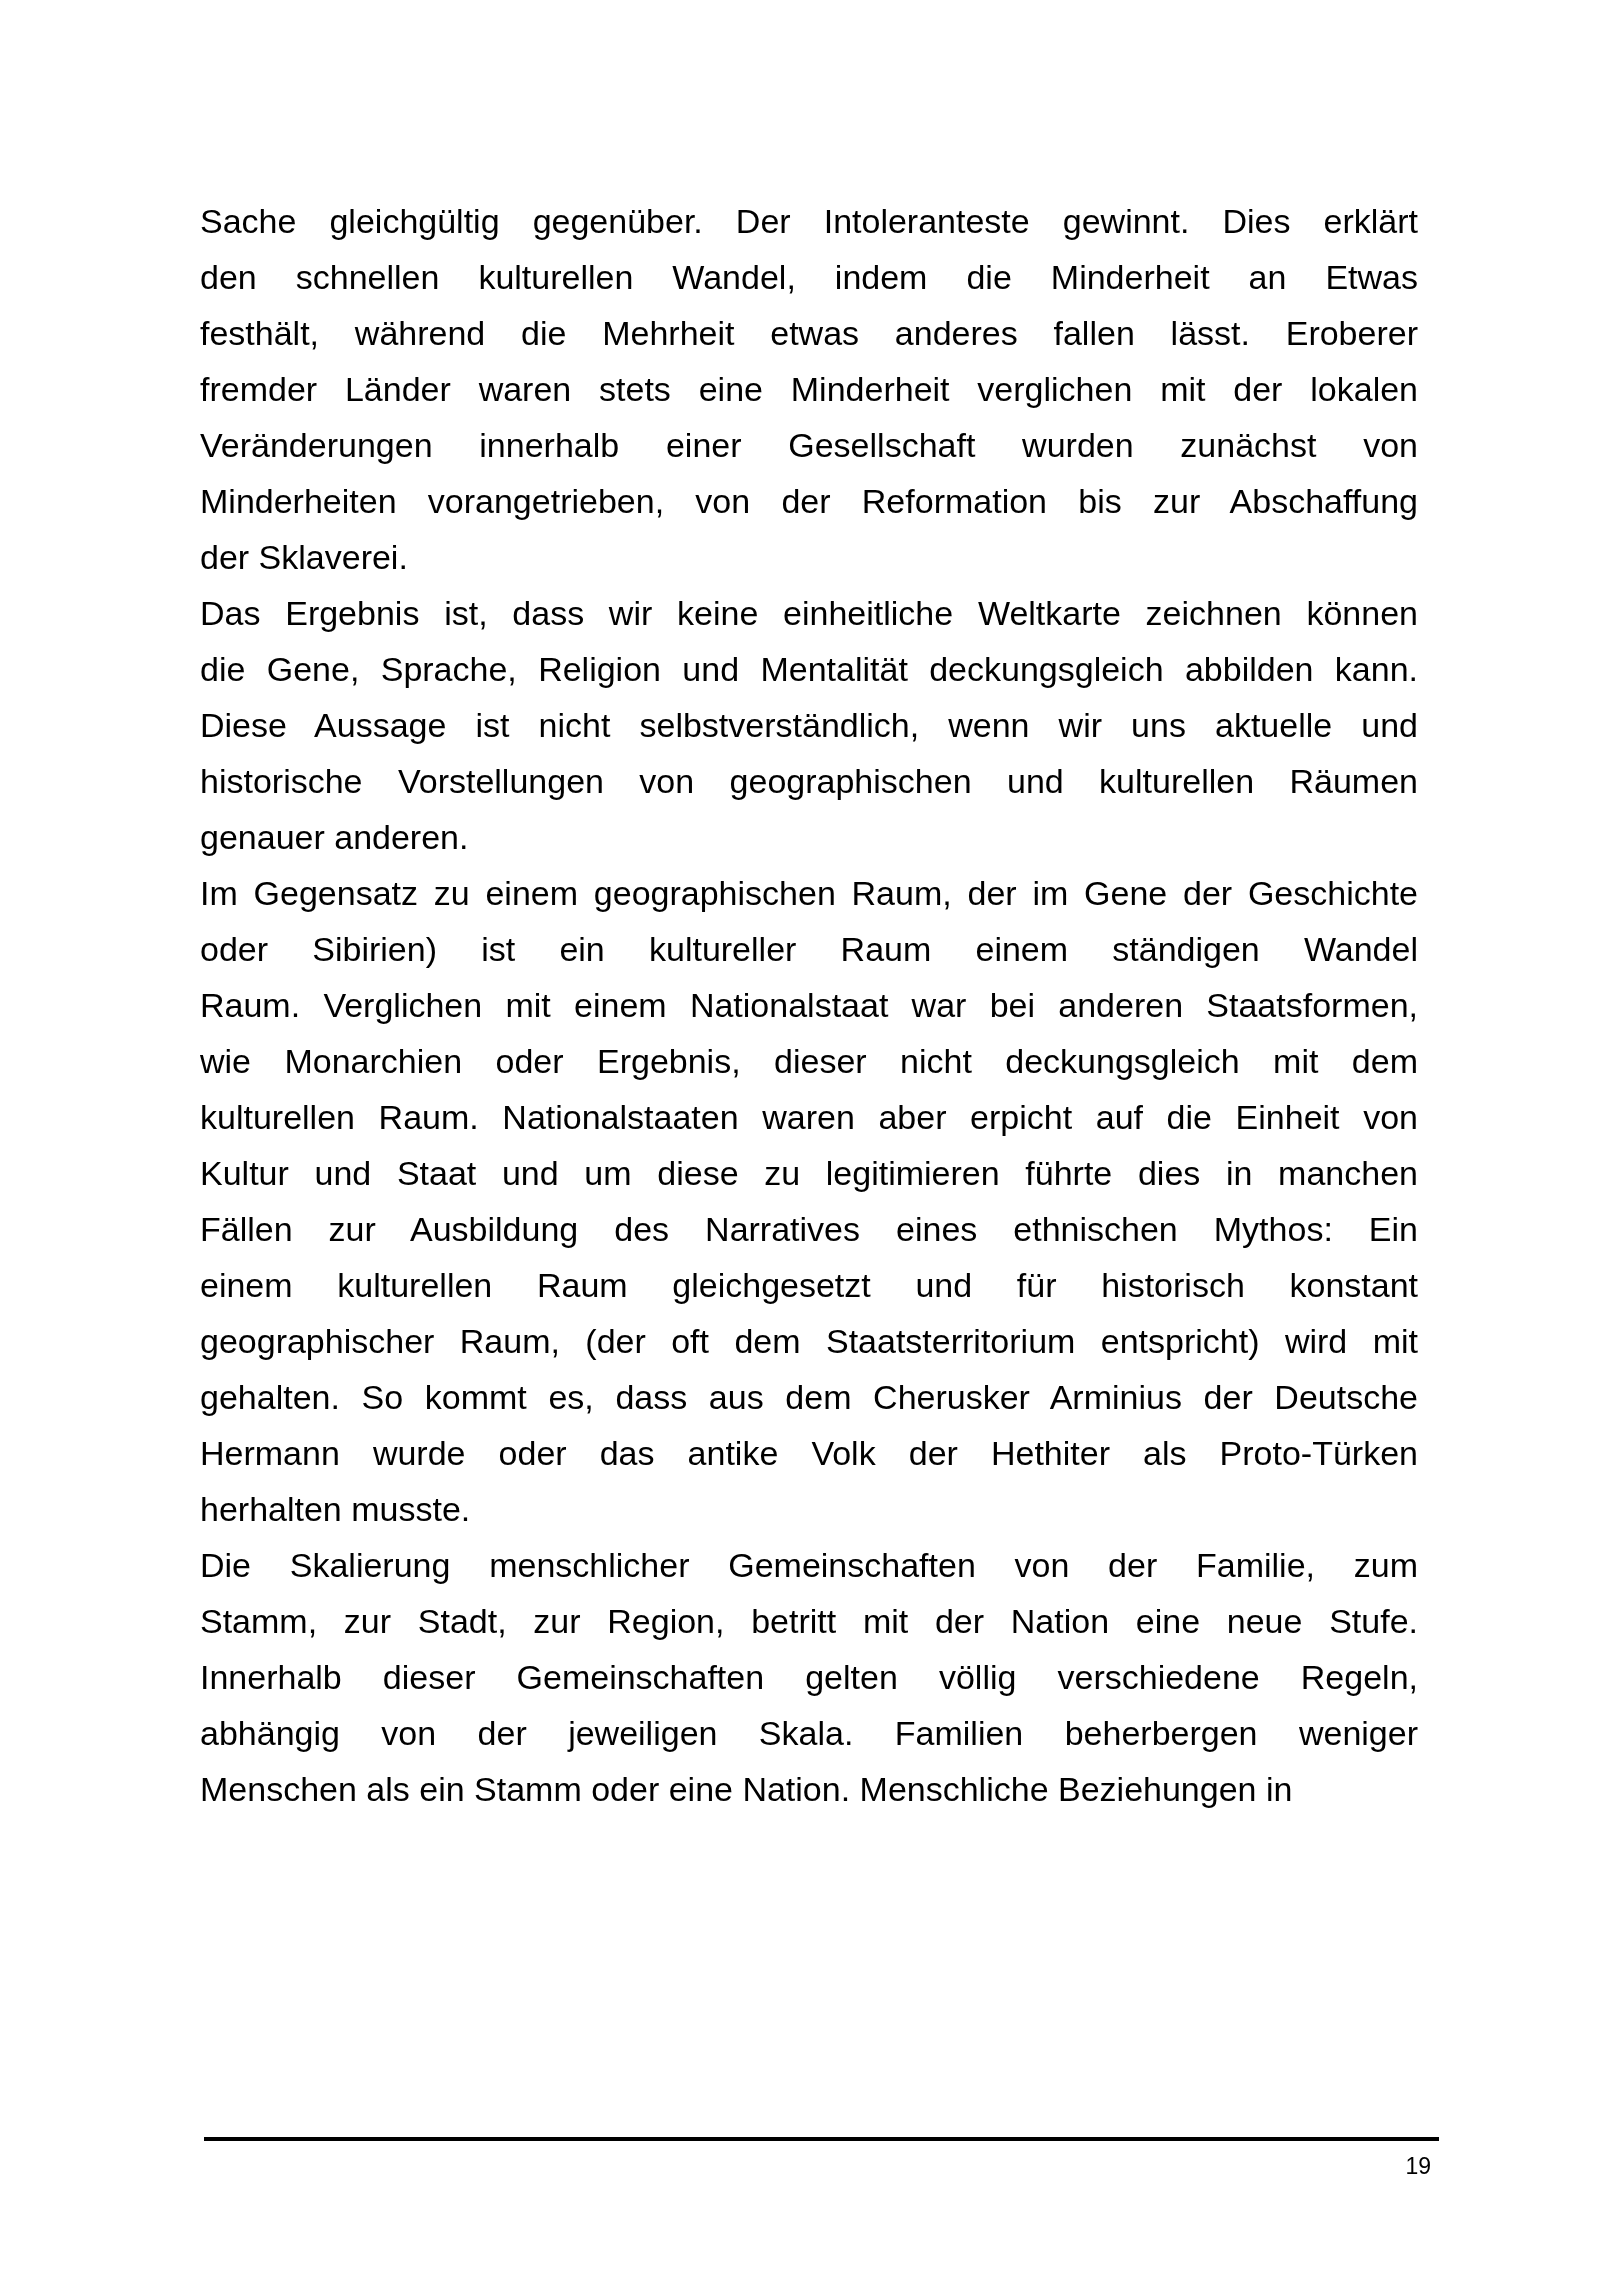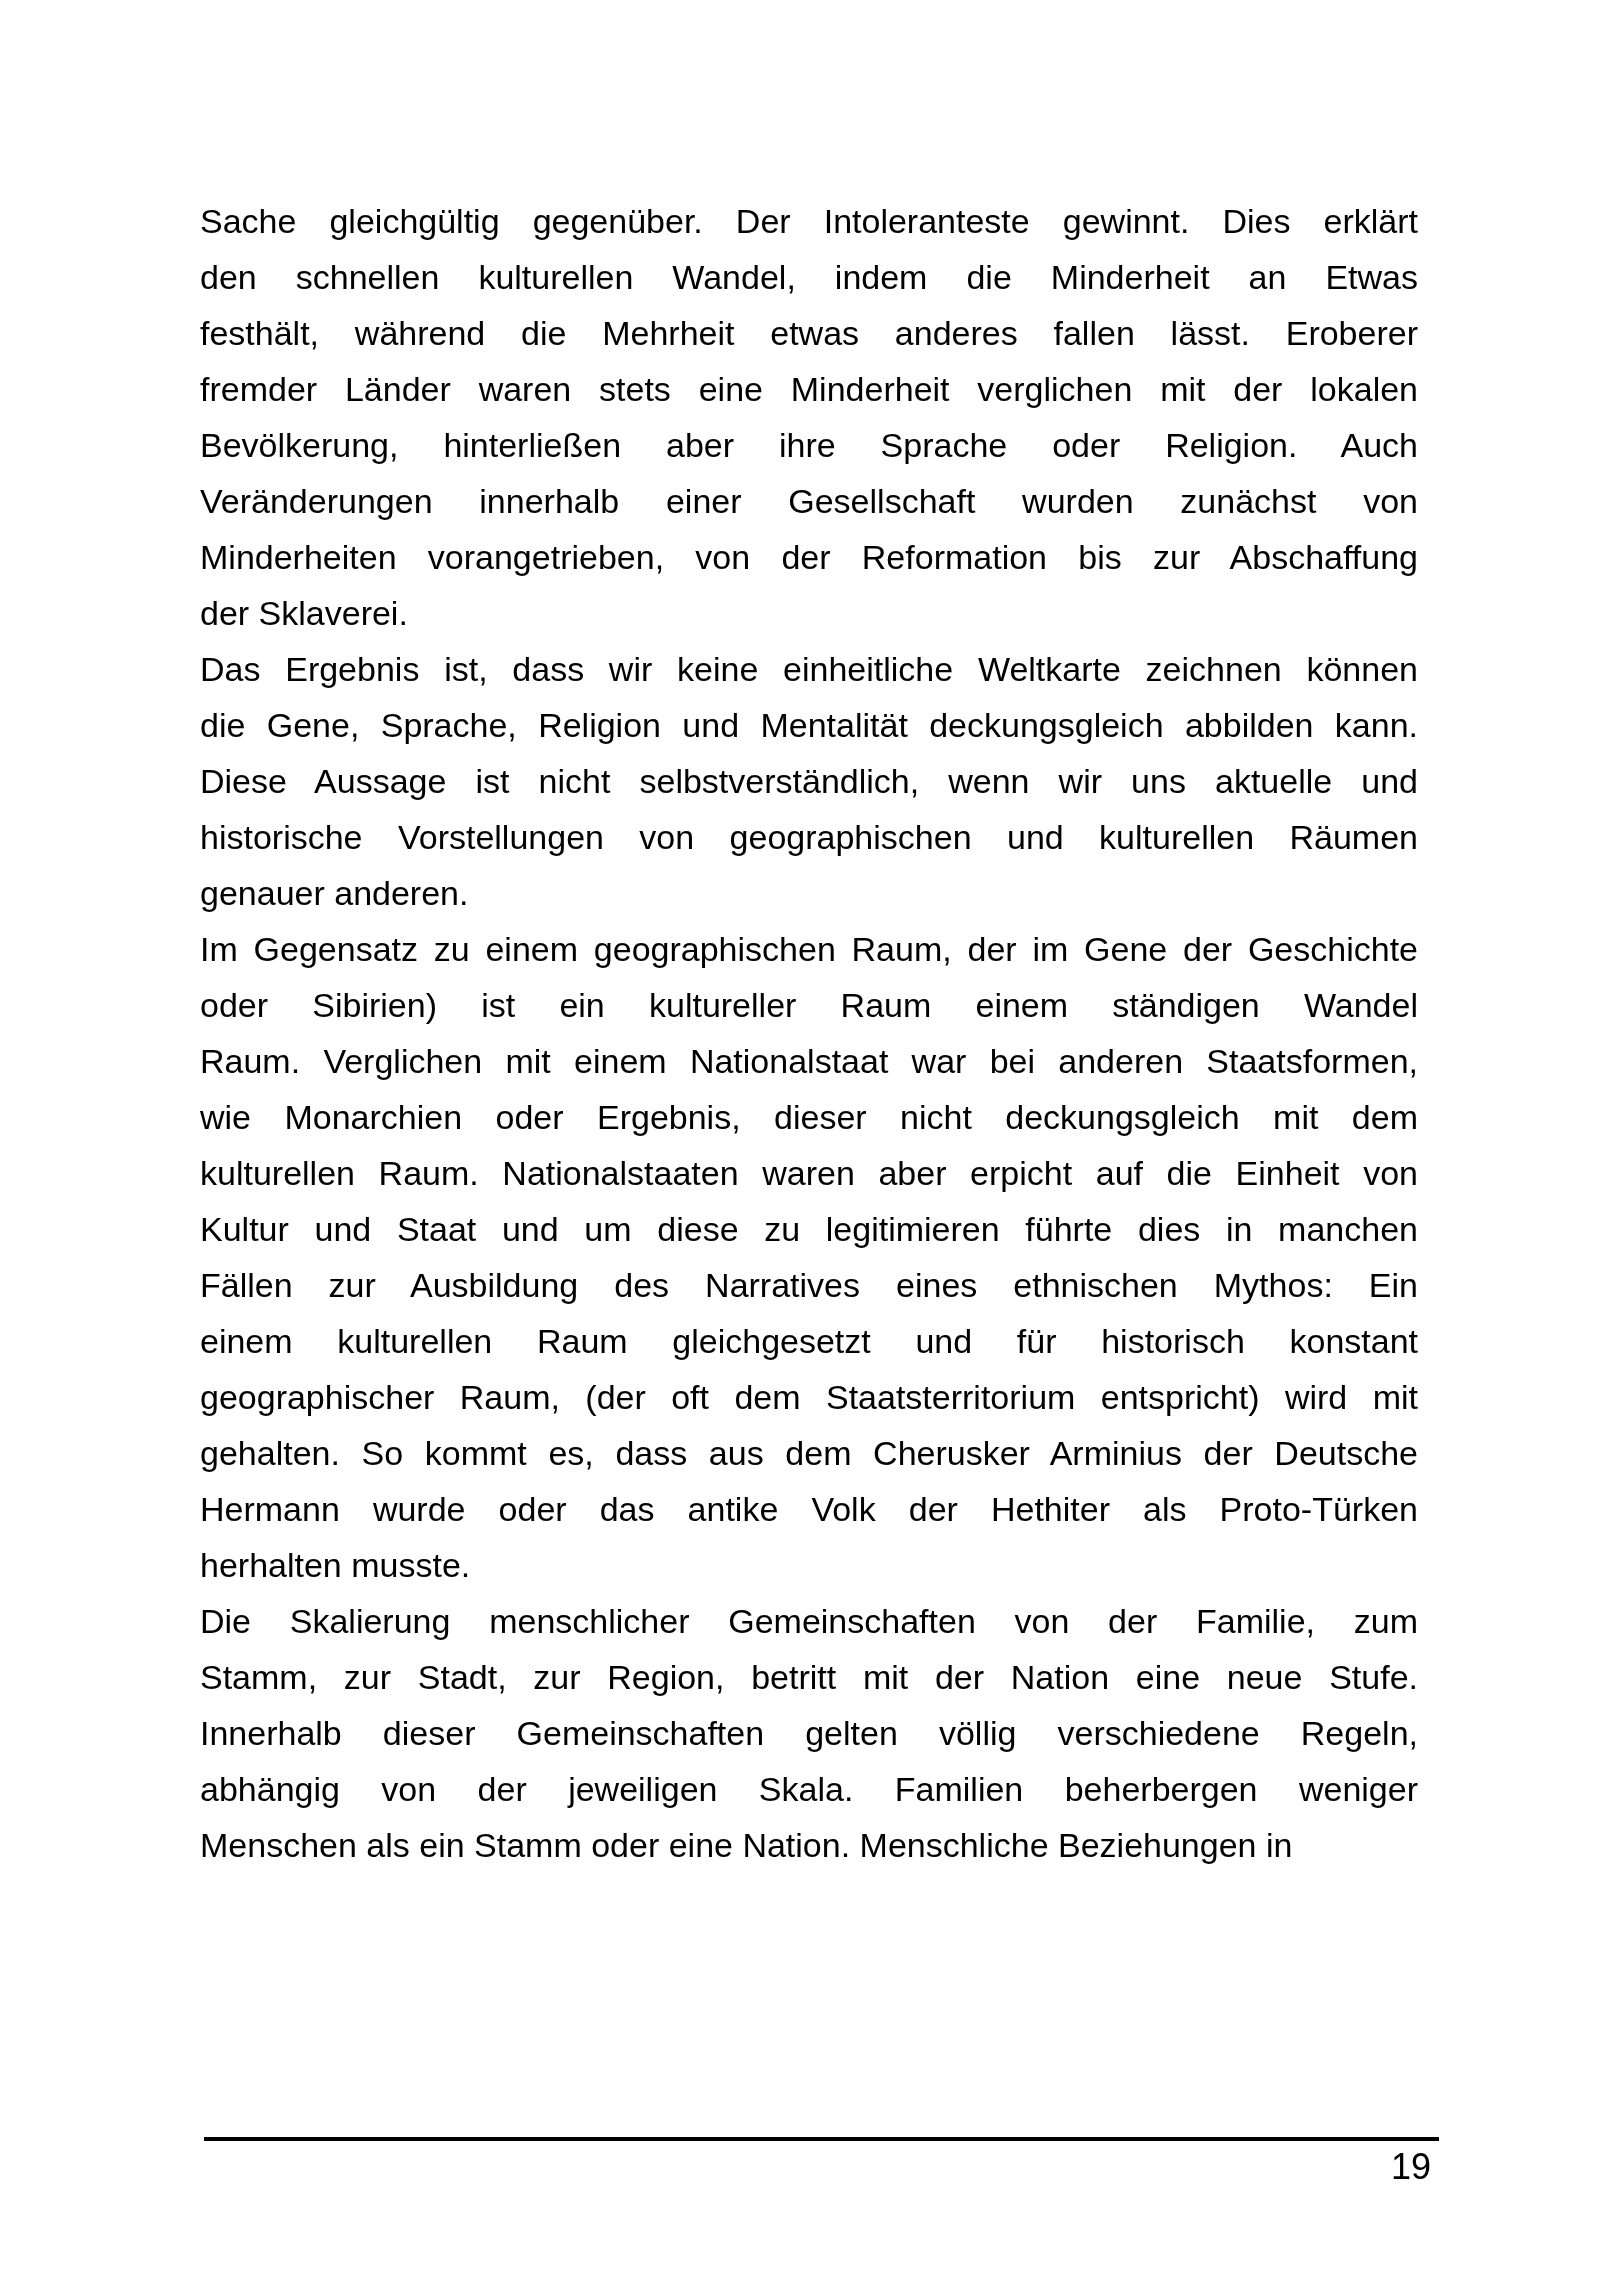--- a/index.html
+++ b/index.html
@@ -43,35 +43,34 @@
     width: 1235px;
     height: 3.7px;
     background: #000000;
   }
   .page-number {
     position: absolute;
     left: 212px;
     top: 2148px;
     width: 1219px;
     text-align: right;
-    font-size: 36px;
+    font-size: 23px;
     line-height: 37px;
     color: #000000;
   }
 </style>
 </head>
 <body>
 
 <div class="page">
   <div class="body-text">
       <div class="line">Sache gleichgültig gegenüber. Der Intoleranteste gewinnt. Dies erklärt</div>
       <div class="line">den schnellen kulturellen Wandel, indem die Minderheit an Etwas</div>
       <div class="line">festhält, während die Mehrheit etwas anderes fallen lässt. Eroberer</div>
       <div class="line">fremder Länder waren stets eine Minderheit verglichen mit der lokalen</div>
-      <div class="line">Bevölkerung, hinterließen aber ihre Sprache oder Religion. Auch</div>
       <div class="line">Veränderungen innerhalb einer Gesellschaft wurden zunächst von</div>
       <div class="line">Minderheiten vorangetrieben, von der Reformation bis zur Abschaffung</div>
       <div class="line last">der Sklaverei.</div>
       <div class="line">Das Ergebnis ist, dass wir keine einheitliche Weltkarte zeichnen können</div>
       <div class="line">die Gene, Sprache, Religion und Mentalität deckungsgleich abbilden kann.</div>
       <div class="line">Diese Aussage ist nicht selbstverständlich, wenn wir uns aktuelle und</div>
       <div class="line">historische Vorstellungen von geographischen und kulturellen Räumen</div>
       <div class="line last">genauer anderen.</div>
       <div class="line">Im Gegensatz zu einem geographischen Raum, der im Gene der Geschichte</div>
       <div class="line">oder Sibirien) ist ein kultureller Raum einem ständigen Wandel</div>

